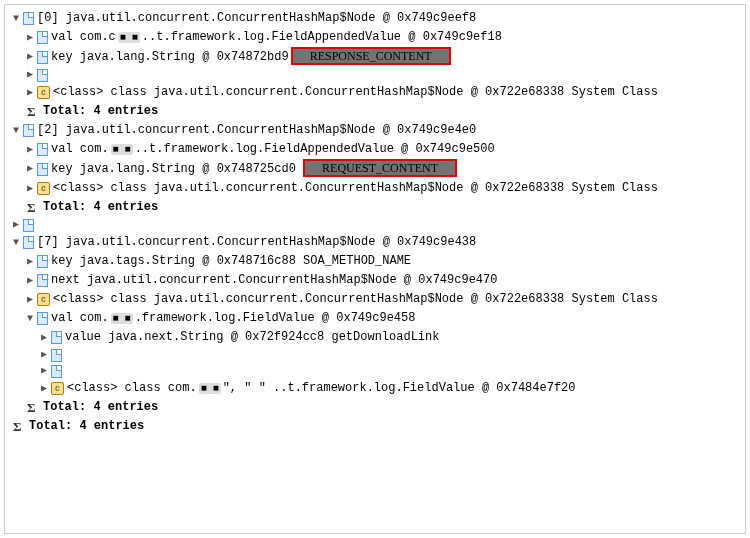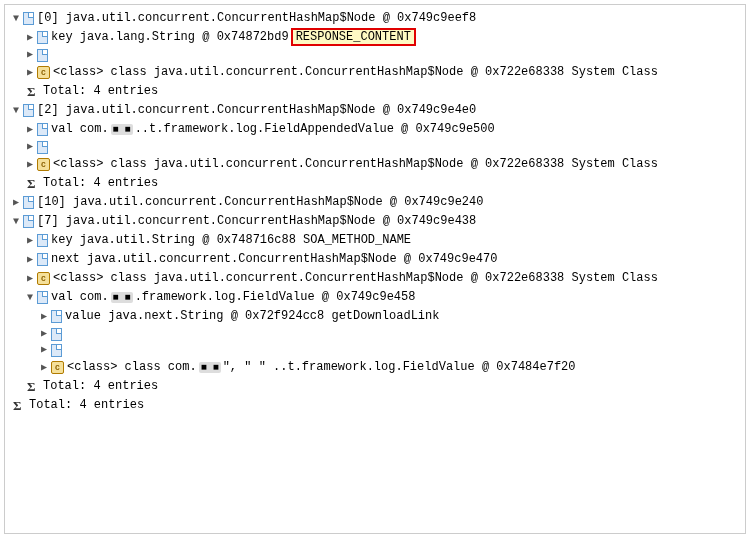--- a/index.html
+++ b/index.html
@@ -84,46 +84,53 @@
       flex-shrink: 0;
       font-family: serif;
       font-size: 13px;
       line-height: 13px;
     }
     .node-text {
       display: inline;
     }
     .highlight-box {
       border: 2px solid #e00000;
-      padding: 0 3px;
+      padding: 0 17px;
       display: inline;
-      background: #fef9c3;
+      background: #737373;
+      font-family: Liberation Serif, serif;
     }
     .bold {
-      font-weight: normal;
+      font-weight: bold;
     }
     .total-row {
       padding-left: 4px;
       font-weight: bold;
     }
     .chevron-right::before { content: '▶'; }
     .chevron-down::before { content: '▼'; }
   </style>
 </head>
 <body>
 
 <div class="tree-container">
 
   <div class="tree-row">
     <span class="indent" style="width:4px"></span>
     <span class="expand-icon chevron-down"></span>
     <span class="icon-doc"></span>
     <span class="node-text">[0] java.util.concurrent.ConcurrentHashMap$Node @ 0x749c9eef8</span>
   </div>
 
+  <div class="tree-row">
+    <span class="indent" style="width:18px"></span>
+    <span class="expand-icon chevron-right"></span>
+    <span class="icon-doc"></span>
+    <span class="node-text">val com.c<span style="background:#ddd;padding:0 2px;font-size:10px;border-radius:2px;margin:0 2px">■ ■</span>..t.framework.log.FieldAppendedValue @ 0x749c9ef18</span>
+  </div>
 
   <div class="tree-row">
     <span class="indent" style="width:18px"></span>
     <span class="expand-icon chevron-right"></span>
     <span class="icon-doc"></span>
     <span class="node-text">key java.lang.String @ 0x74872bd9<span style="margin-left:2px"></span><span class="highlight-box">RESPONSE_CONTENT</span></span>
   </div>
 
   <div class="tree-row">
     <span class="indent" style="width:18px"></span>
@@ -155,54 +162,54 @@
     <span class="indent" style="width:18px"></span>
     <span class="expand-icon chevron-right"></span>
     <span class="icon-doc"></span>
     <span class="node-text">val com.<span style="background:#ddd;padding:0 2px;font-size:10px;border-radius:2px;margin:0 2px">■ ■</span>..t.framework.log.FieldAppendedValue @ 0x749c9e500</span>
   </div>
 
   <div class="tree-row">
     <span class="indent" style="width:18px"></span>
     <span class="expand-icon chevron-right"></span>
     <span class="icon-doc"></span>
+    <span class="node-text">key java.lang.String @ 0x748725cd0 <span class="highlight-box">REQUEST_CONTENT</span></span>
   </div>
 
   <div class="tree-row">
     <span class="indent" style="width:18px"></span>
     <span class="expand-icon chevron-right"></span>
     <span class="icon-class">C</span>
     <span class="node-text">&lt;class&gt; class java.util.concurrent.ConcurrentHashMap$Node @ 0x722e68338 System Class</span>
   </div>
 
   <div class="tree-row total-row">
     <span class="indent" style="width:18px"></span>
     <span class="icon-sigma">Σ</span>
     <span class="node-text bold">Total: 4 entries</span>
   </div>
 
   <div class="tree-row">
     <span class="indent" style="width:4px"></span>
     <span class="expand-icon chevron-right"></span>
     <span class="icon-doc"></span>
-    <span class="node-text">[10] java.util.concurrent.ConcurrentHashMap$Node @ 0x749c9e240</span>
   </div>
 
   <div class="tree-row">
     <span class="indent" style="width:4px"></span>
     <span class="expand-icon chevron-down"></span>
     <span class="icon-doc"></span>
     <span class="node-text">[7] java.util.concurrent.ConcurrentHashMap$Node @ 0x749c9e438</span>
   </div>
 
   <div class="tree-row">
     <span class="indent" style="width:18px"></span>
     <span class="expand-icon chevron-right"></span>
     <span class="icon-doc"></span>
-    <span class="node-text">key java.util.String @ 0x748716c88  SOA_METHOD_NAME</span>
+    <span class="node-text">key java.tags.String @ 0x748716c88  SOA_METHOD_NAME</span>
   </div>
 
   <div class="tree-row">
     <span class="indent" style="width:18px"></span>
     <span class="expand-icon chevron-right"></span>
     <span class="icon-doc"></span>
     <span class="node-text">next java.util.concurrent.ConcurrentHashMap$Node @ 0x749c9e470</span>
   </div>
 
   <div class="tree-row">

